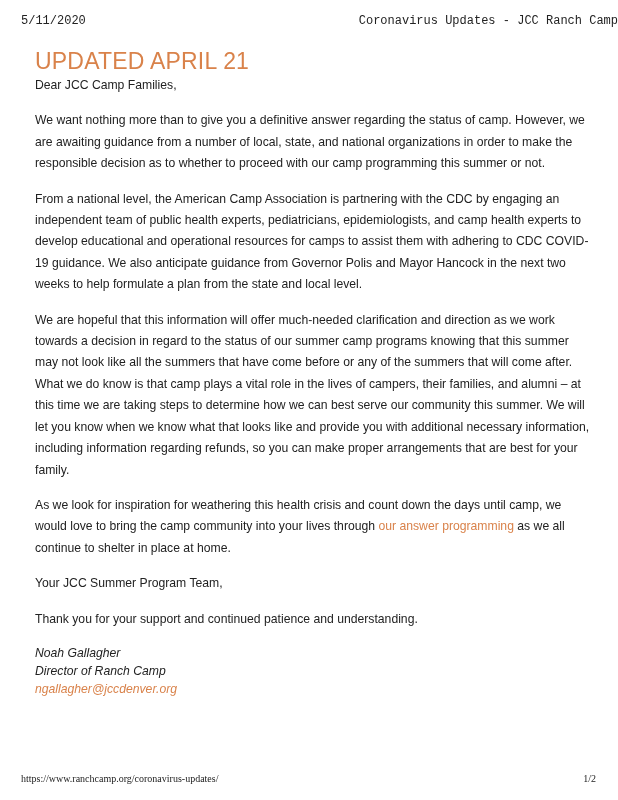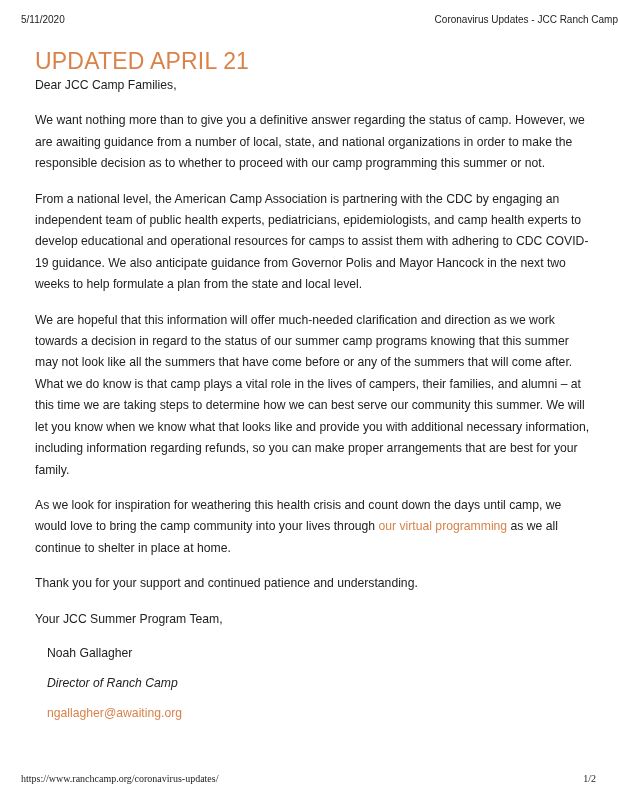--- a/index.html
+++ b/index.html
@@ -1,45 +1,45 @@
 <!DOCTYPE html>
 <html><head>
 <meta charset="utf-8">
 <style>
   html, body { margin: 0; padding: 0; background: #ffffff; }
   body { width: 618px; height: 800px; position: relative; overflow: hidden; }
-  .hdr { position: absolute; top: 14px; font-family: Liberation Sans, sans-serif; font-size: 10px; color: #222; }
+  .hdr { position: absolute; top: 14px; font-family: Liberation Mono, monospace; font-size: 12px; color: #222; }
   .hdr-date { left: 21px; }
   .hdr-title { left: 0; width: 618px; text-align: right; }
   .ftr { position: absolute; top: 773px; font-family: "Liberation Serif", serif; font-size: 10px; color: #222; }
   .ftr-url { left: 21px; }
   .ftr-page { right: 22px; }
   .content { position: absolute; left: 35px; top: 48px; width: 560px; font-family: "Liberation Sans", sans-serif; color: #222; }
   h1 { margin: 0 0 0 0; font-weight: 300; font-size: 23px; letter-spacing: 0.2px; color: #d9824a; font-family: "Liberation Sans", sans-serif; }
   p { margin: 0 0 14px 0; font-size: 12.2px; line-height: 21.4px; }
   a { color: #d9824a; text-decoration: none; }
-  .sig p { margin: 12px; line-height: 18px; }
+  .sig p { margin: 0; line-height: 18px; font-style: italic; }
   .italic { font-style: italic; }
 </style>
 </head>
 <body>
 
 <div class="hdr hdr-date">5/11/2020</div>
 <div class="hdr hdr-title">Coronavirus Updates - JCC Ranch Camp</div>
 
 <div class="content">
   <h1>UPDATED APRIL 21</h1>
   <p>Dear JCC Camp Families,</p>
   <p>We want nothing more than to give you a definitive answer regarding the status of camp. However, we are awaiting guidance from a number of local, state, and national organizations in order to make the responsible decision as to whether to proceed with our camp programming this summer or not.</p>
   <p>From a national level, the American Camp Association is partnering with the CDC by engaging an independent team of public health experts, pediatricians, epidemiologists, and camp health experts to develop educational and operational resources for camps to assist them with adhering to CDC COVID-19 guidance. We also anticipate guidance from Governor Polis and Mayor Hancock in the next two weeks to help formulate a plan from the state and local level.</p>
   <p>We are hopeful that this information will offer much-needed clarification and direction as we work towards a decision in regard to the status of our summer camp programs knowing that this summer may not look like all the summers that have come before or any of the summers that will come after. What we do know is that camp plays a vital role in the lives of campers, their families, and alumni – at this time we are taking steps to determine how we can best serve our community this summer. We will let you know when we know what that looks like and provide you with additional necessary information, including information regarding refunds, so you can make proper arrangements that are best for your family.</p>
-  <p><span>As we look for inspiration for weathering this health crisis and count down the days until camp, we would love to bring the camp community into your lives through </span><a>our virtual programming</a><span> as we all continue to shelter in place at home.</span></p>
+  <p><span>As we look for inspiration for weathering this health crisis and count down the days until camp, we would love to bring the camp community into your lives through </span><a>our answer programming</a><span> as we all continue to shelter in place at home.</span></p>
+  <p>Your JCC Summer Program Team,</p>
   <p>Thank you for your support and continued patience and understanding.</p>
-  <p>Your JCC Summer Program Team,</p>
   <div class="sig">
     <p>Noah Gallagher</p>
     <p class="italic">Director of Ranch Camp</p>
-    <p><a>ngallagher@awaiting.org</a></p>
+    <p><a>ngallagher@jccdenver.org</a></p>
   </div>
 </div>
 
 <div class="ftr ftr-url">https://www.ranchcamp.org/coronavirus-updates/</div>
 <div class="ftr ftr-page">1/2</div>
 
 </body></html>

